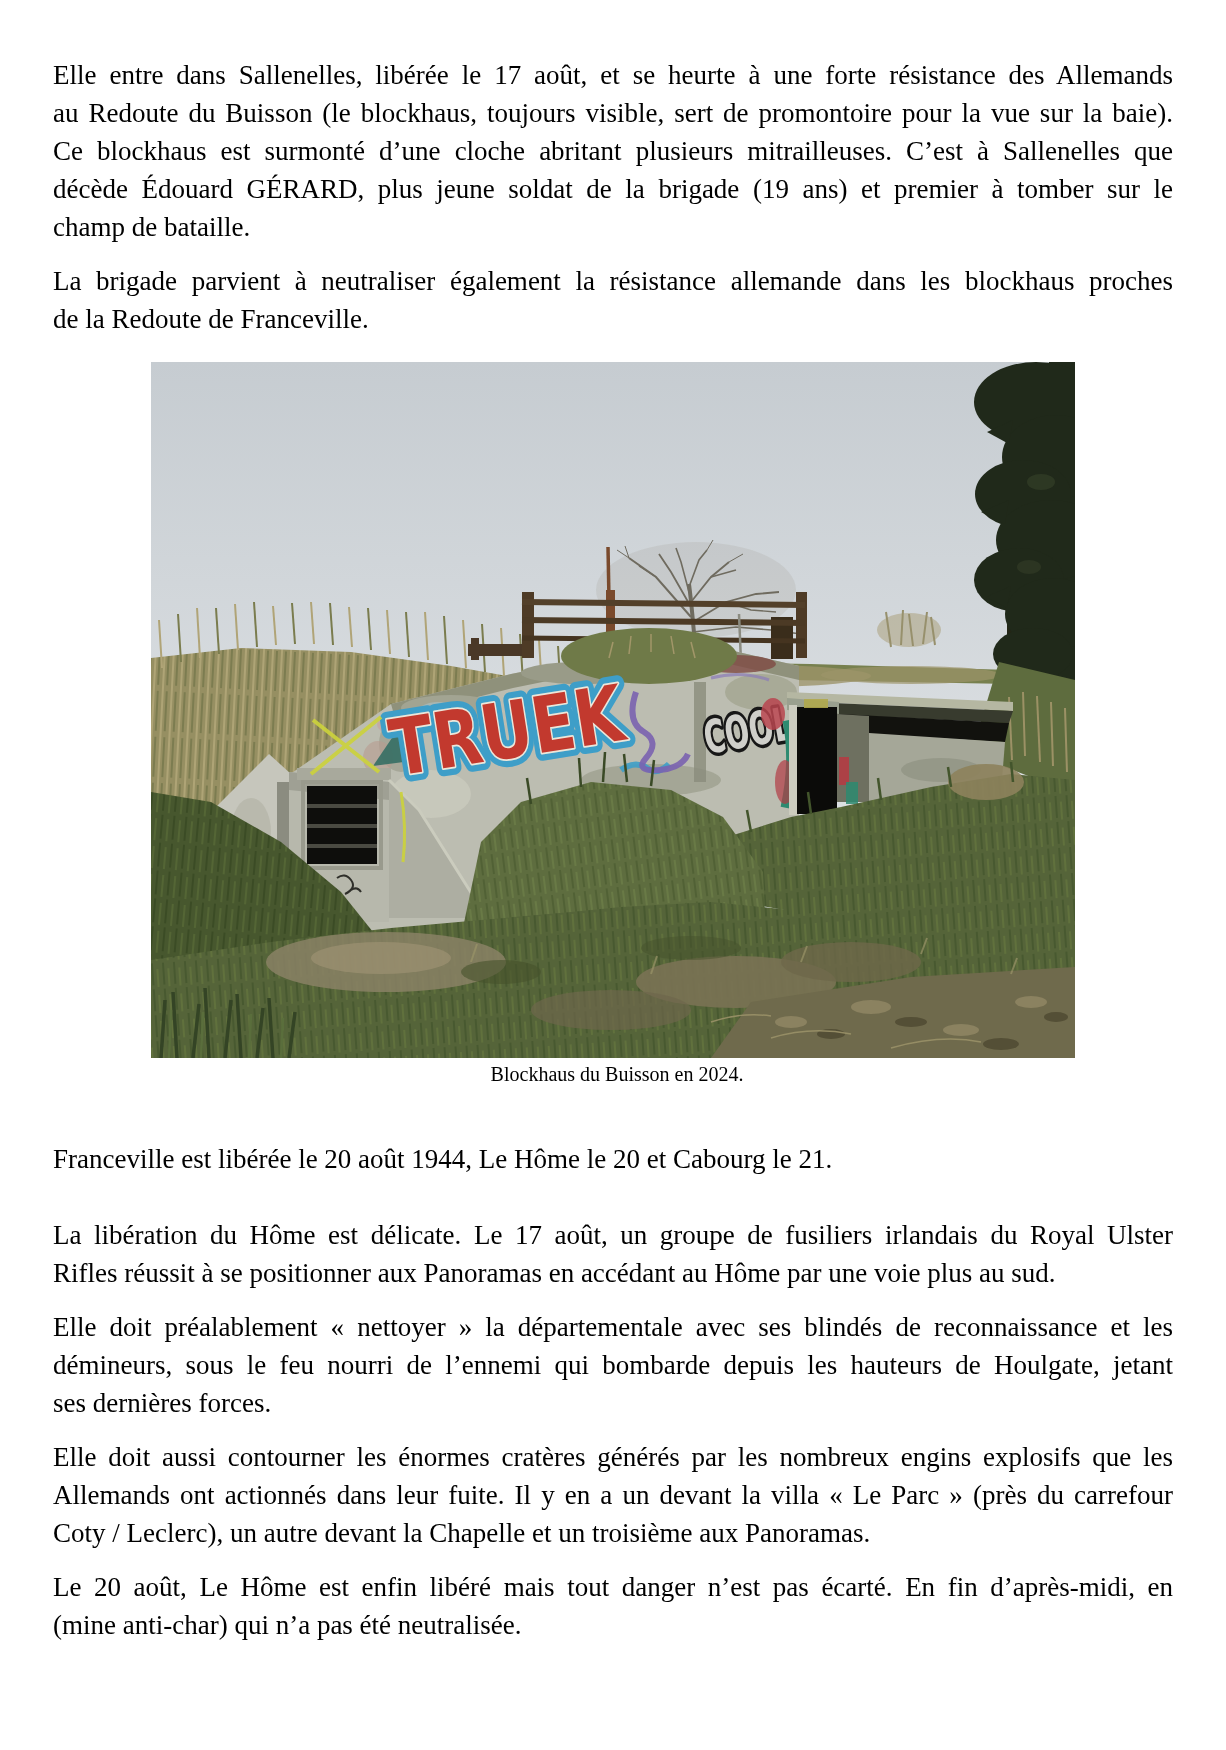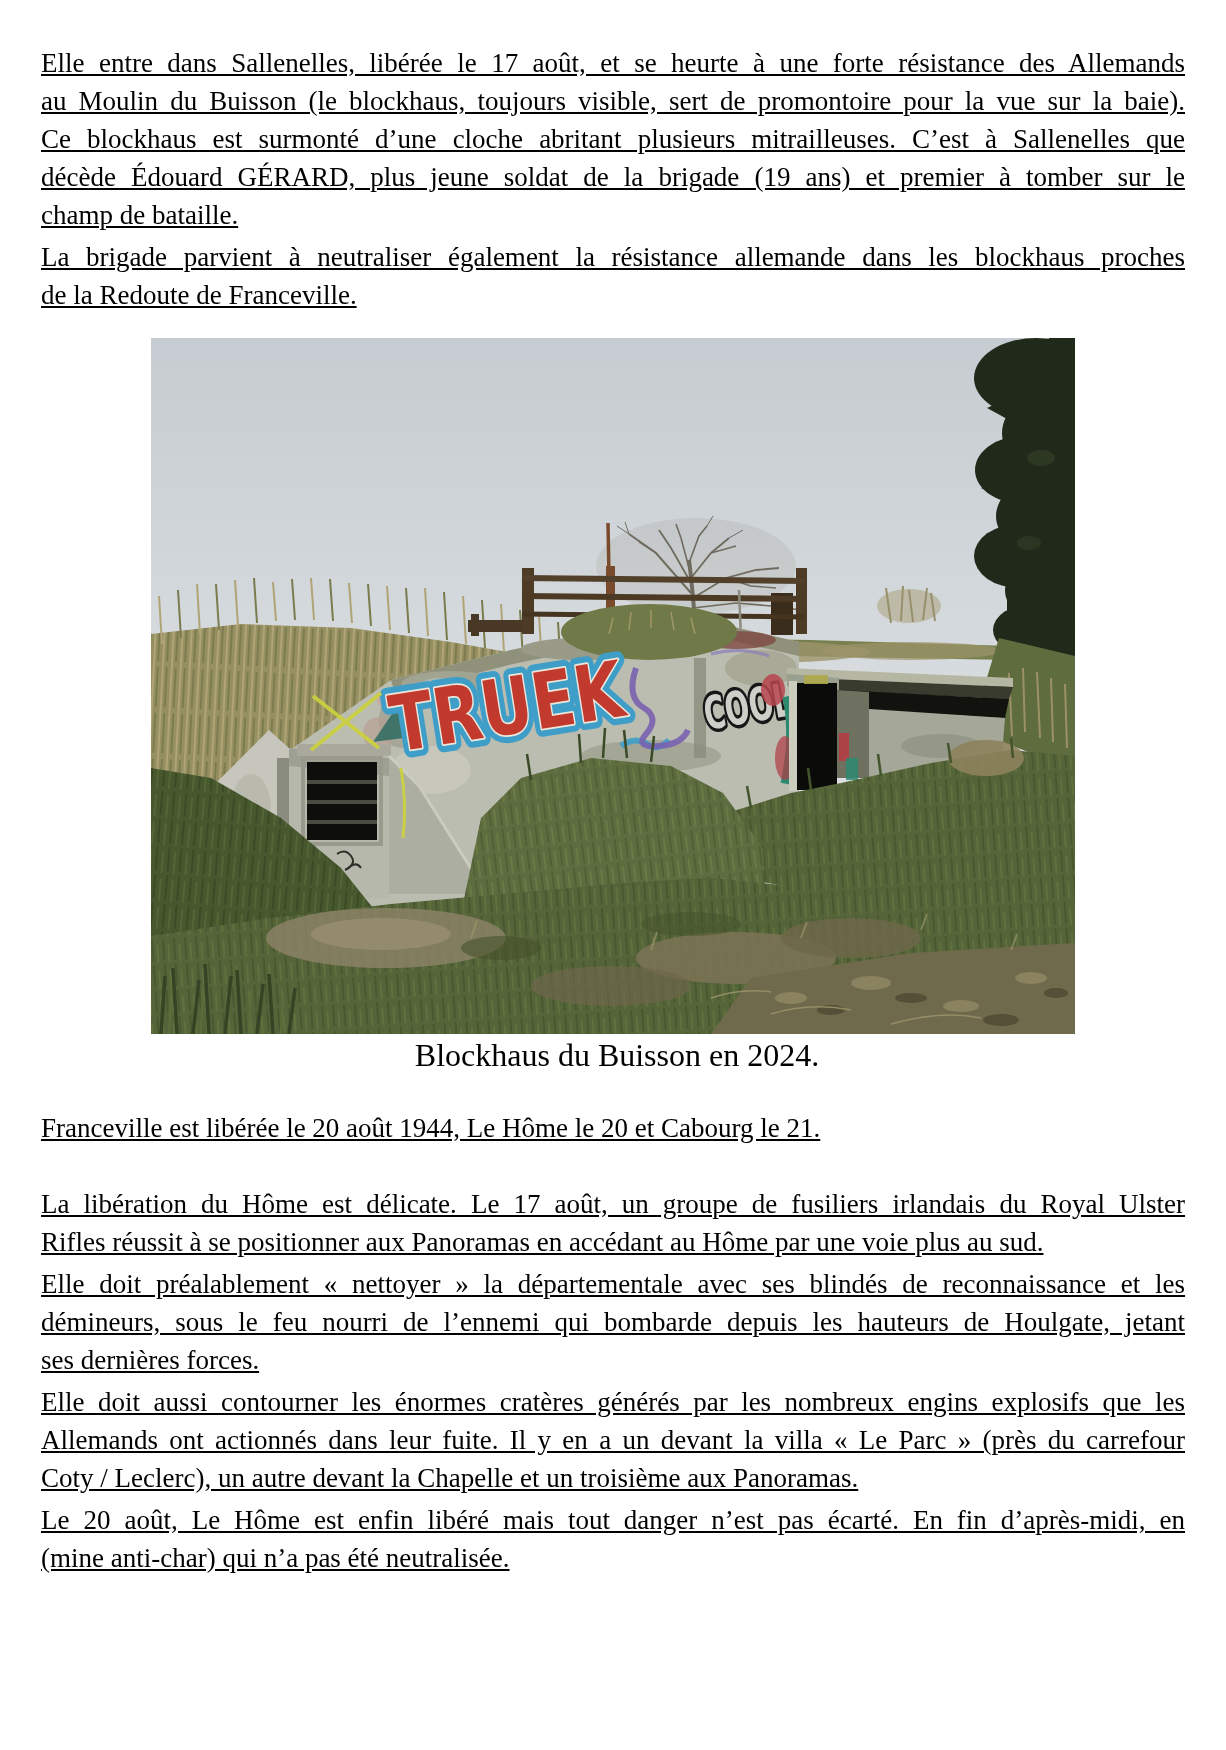--- a/index.html
+++ b/index.html
@@ -4,38 +4,38 @@
 <style>
   html,body{margin:0;padding:0;}
   body{
     width:1226px;height:1750px;background:#ffffff;
     font-family:"Liberation Serif","DejaVu Serif",serif;
     color:#000;
   }
   .text-block{padding:0 37px;font-size:27px;line-height:38px;}
   .text-block.first{padding-top:40px;}
   .text-block.second{padding-top:34px;}
-  .para{margin:4px;text-decoration:underline;}
+  .para{margin:16px;}
   .para.gap-before{margin-top:38px;}
   .line{text-align:justify;text-align-last:justify;-moz-text-align-last:justify;}
   .line.last{text-align-last:left;-moz-text-align-last:left;}
   figure{margin:24px 0 0 0;text-align:center;}
   .photo{display:block;margin:0 auto;width:924px;height:696px;background:#d7dbde;}
-  figcaption{font-size:32px;line-height:32px;margin-top:5px;padding-left:8px;}
+  figcaption{font-size:20px;line-height:32px;padding-left:8px;}
   svg text.graffiti{font-family:"DejaVu Sans",sans-serif;font-weight:bold;}
 </style>
 </head>
 <body>
 
 <div>
 
   <div class="text-block first">
     <div class="para">
       <div class="line">Elle entre dans Sallenelles, libérée le 17 août, et se heurte à une forte résistance des Allemands</div>
-      <div class="line">au Moulin du Buisson (le blockhaus, toujours visible, sert de promontoire pour la vue sur la baie).</div>
+      <div class="line">au Redoute du Buisson (le blockhaus, toujours visible, sert de promontoire pour la vue sur la baie).</div>
       <div class="line">Ce blockhaus est surmonté d’une cloche abritant plusieurs mitrailleuses. C’est à Sallenelles que</div>
       <div class="line">décède Édouard GÉRARD, plus jeune soldat de la brigade (19 ans) et premier à tomber sur le</div>
       <div class="line last">champ de bataille.</div>
     </div>
     <div class="para">
       <div class="line">La brigade parvient à neutraliser également la résistance allemande dans les blockhaus proches</div>
       <div class="line last">de la Redoute de Franceville.</div>
     </div>
   </div>
 

